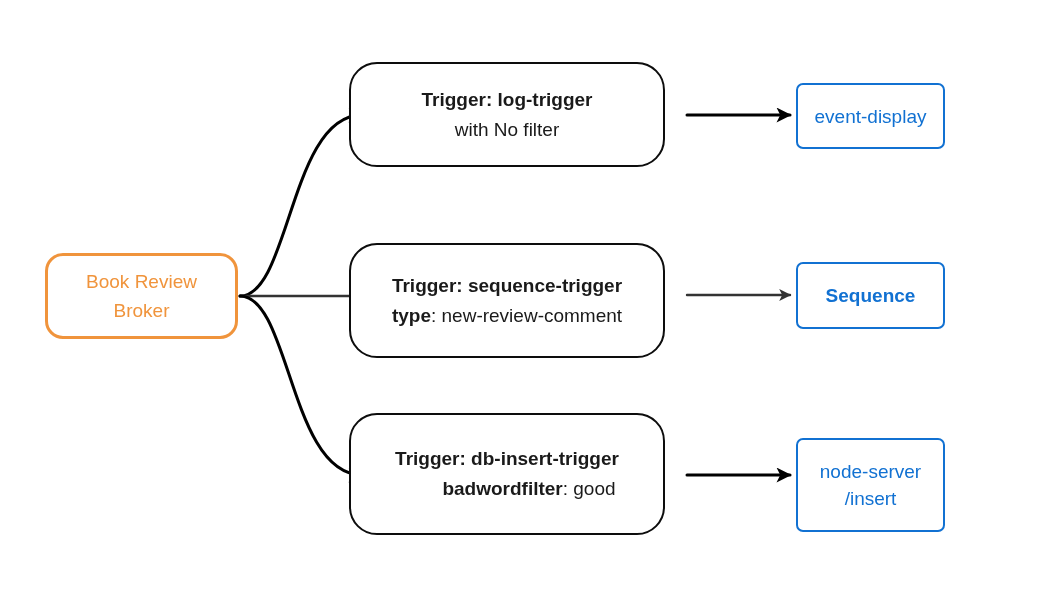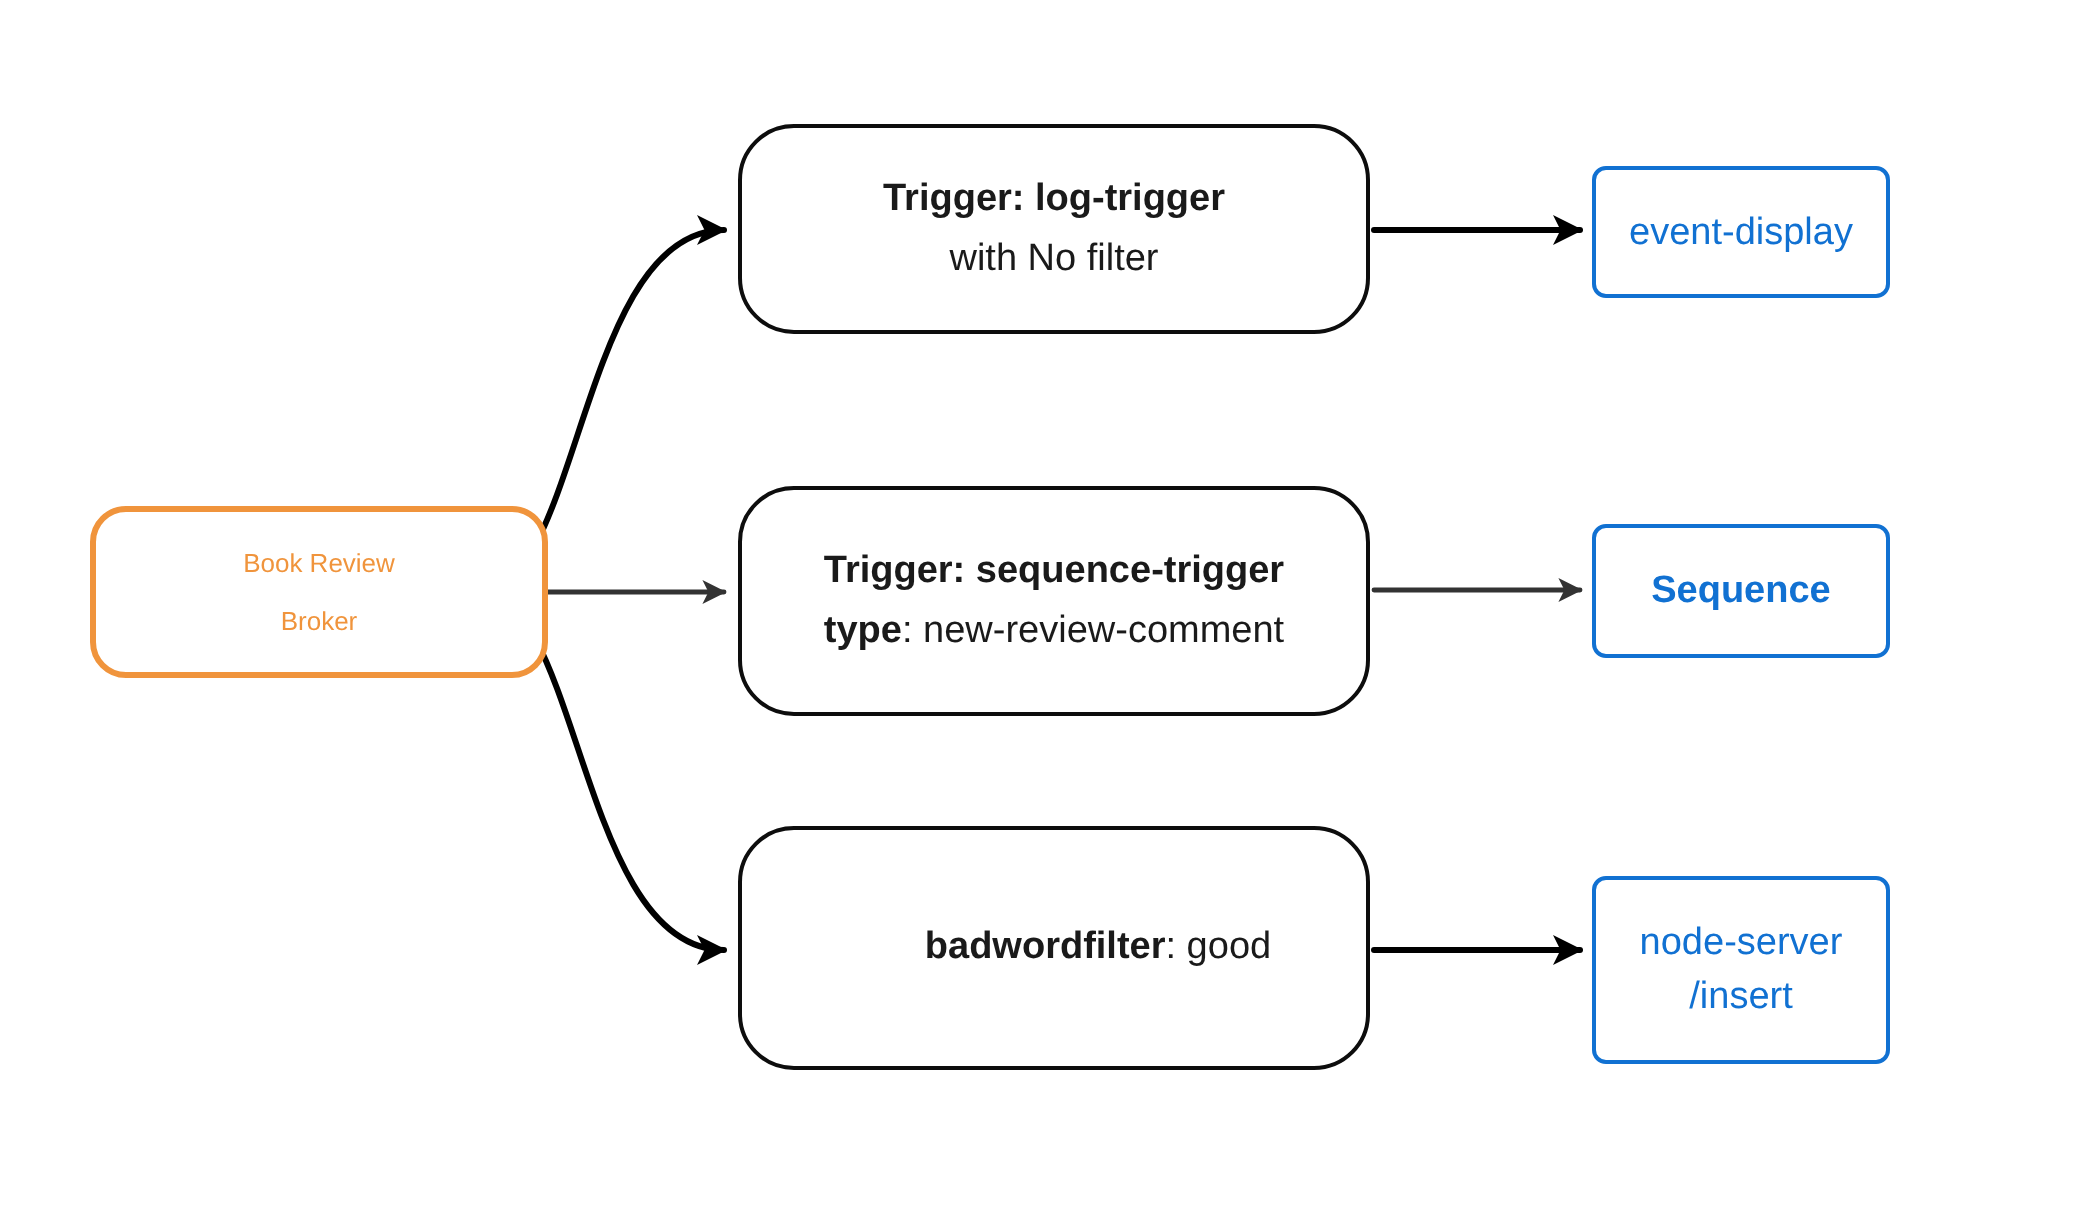--- a/index.html
+++ b/index.html
@@ -43,30 +43,30 @@
     display: flex;
     flex-direction: column;
     justify-content: center;
     align-items: center;
     text-align: center;
     background: var(--background, #fff);
   }
   .broker {
     left: 45px;
     top: 253px;
-    width: 229px;
+    width: 193px;
     height: 86px;
     border: 3px solid var(--orange, #F0943C);
     border-radius: 18px;
     color: var(--orange, #F0943C);
-    font-size: 13px;
+    font-size: 19px;
     line-height: 29px;
   }
   .trigger {
-    left: 369px;
+    left: 349px;
     width: 316px;
     border: 2.6px solid var(--node_black, #0d0d0d);
     border-radius: 28px;
     color: #1a1a1a;
     font-size: 19px;
     line-height: 30px;
   }
   #trigger-1 { top: 62px;  height: 105px; }
   #trigger-2 { top: 243px; height: 115px; }
   #trigger-3 { top: 413px; height: 122px; }
@@ -116,20 +116,21 @@
   <div class="line b">Trigger: log-trigger</div>
   <div class="line">with No filter</div>
 </div>
 
 <div class="node trigger" id="trigger-2">
   <div class="line b">Trigger: sequence-trigger</div>
   <div class="line"><span class="b">type</span><span>: new-review-comment</span></div>
 </div>
 
 <div class="node trigger" id="trigger-3">
+  <div class="line b">Trigger: db-insert-trigger</div>
   <div class="line shift"><span class="b">badwordfilter</span><span>: good</span></div>
 </div>
 
 <div class="node sink" id="sink-1">
   <div class="line">event-display</div>
 </div>
 
 <div class="node sink" id="sink-2">
   <div class="line">Sequence</div>
 </div>

